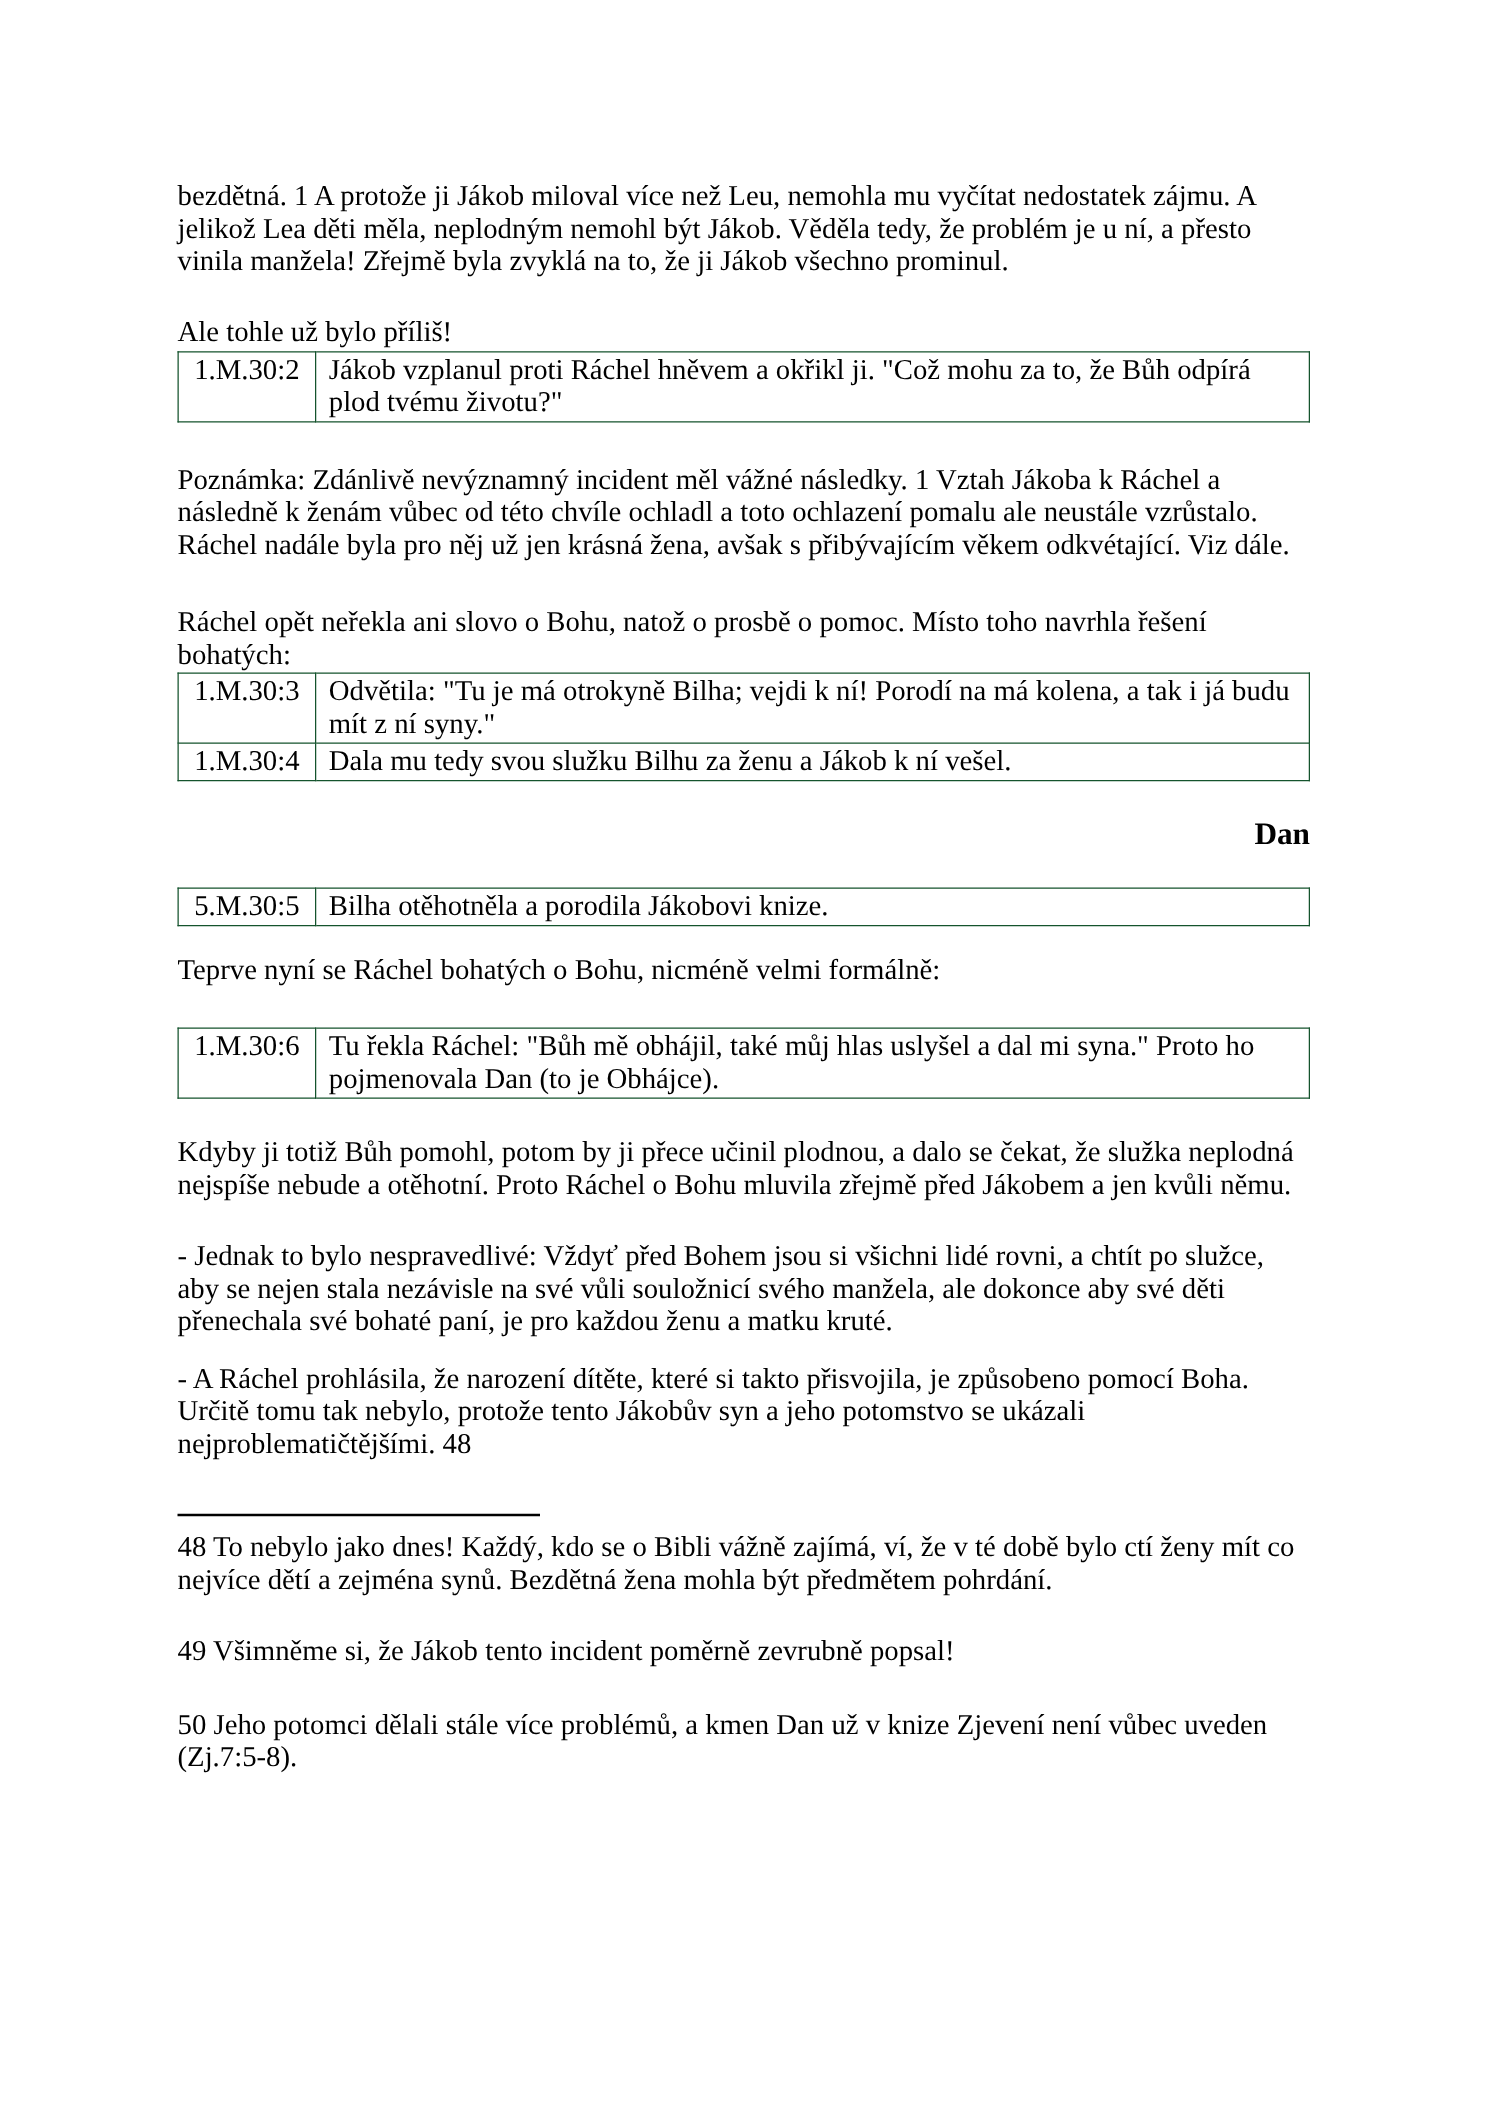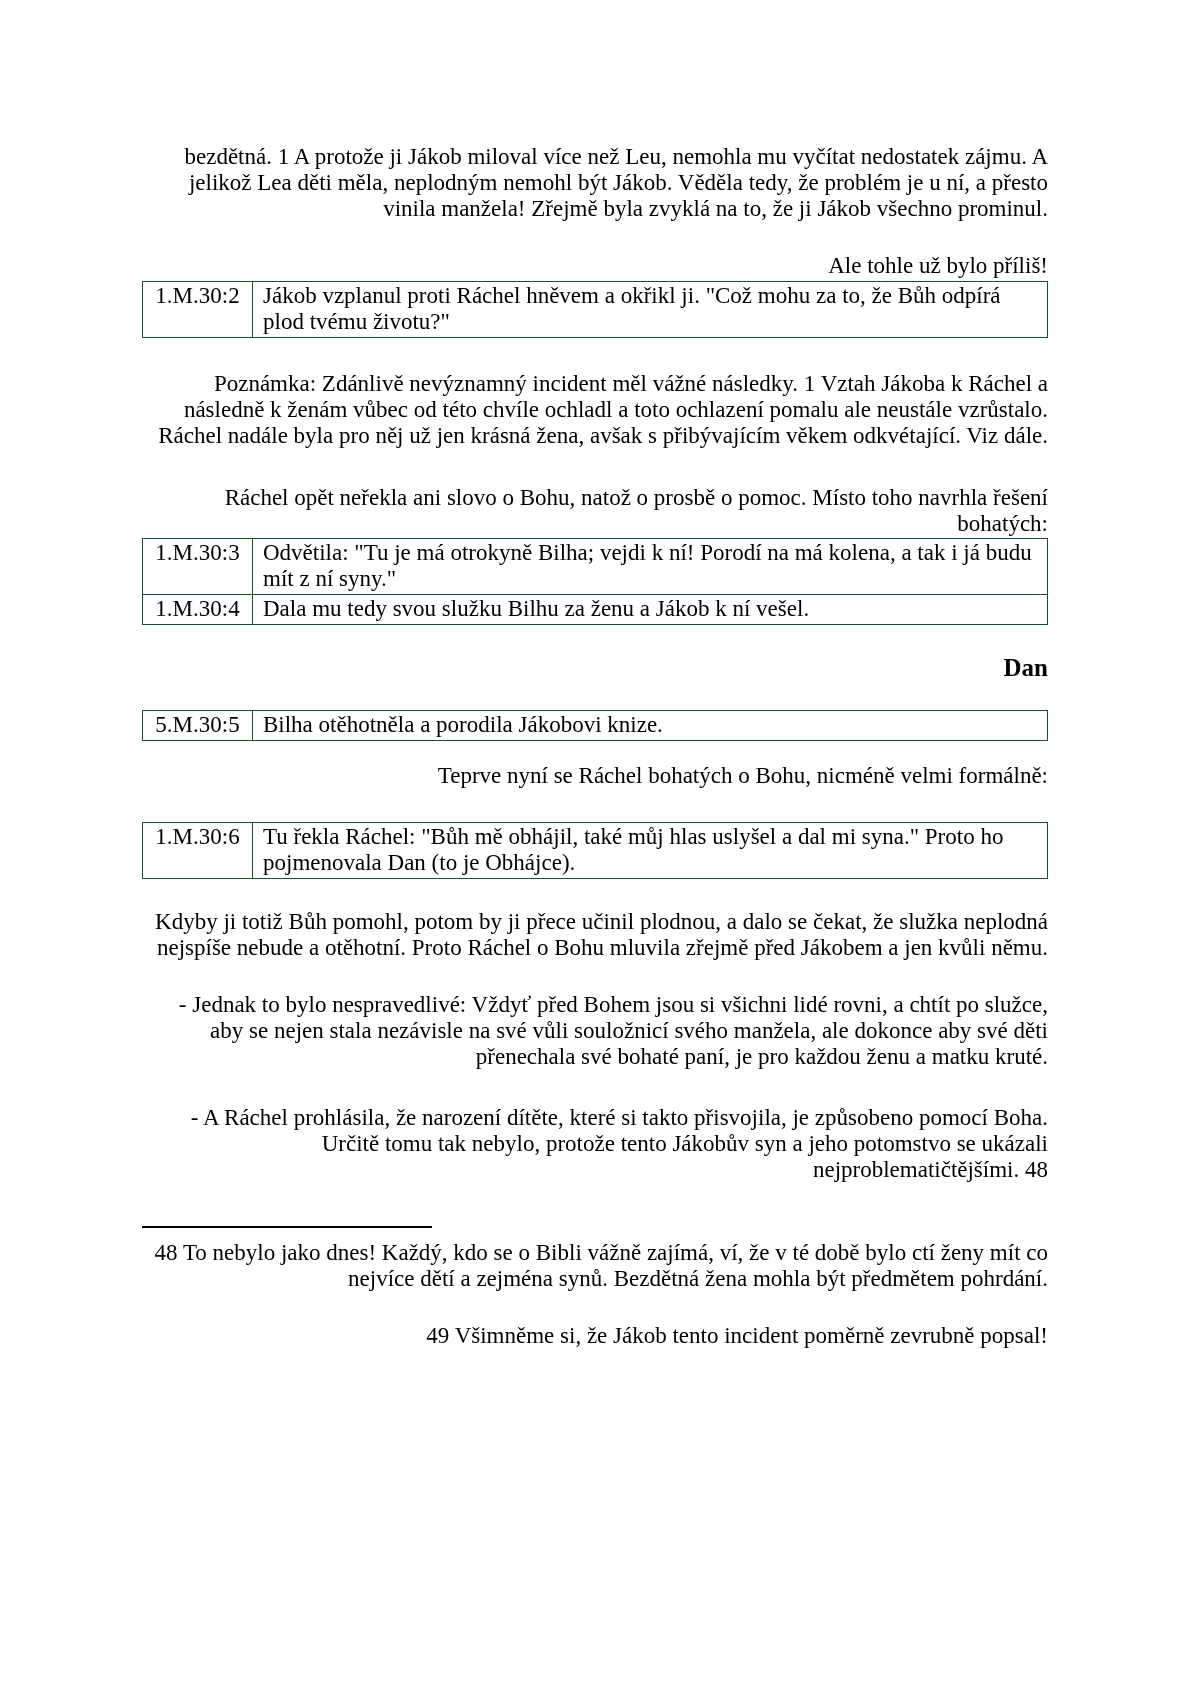--- a/index.html
+++ b/index.html
@@ -20,32 +20,32 @@
   }
   .content {
     position: absolute;
     left: 142px;
     top: 0;
     width: 906px;
   }
   .para {
     margin: 0;
     padding: 0;
-    text-align: right;
+    text-align: left;
     white-space: normal;
   }
   .p-intro        { margin-top: 144px; }
   .p-ale          { margin-top: 31px; }
   .p-poznamka     { margin-top: 33px; }
   .p-rachel-opet  { margin-top: 36px; }
   .p-teprve       { margin-top: 22px; }
   .p-kdyby        { margin-top: 30px; }
   .p-bohu         { margin-top: 32px; }
   .p-jednak       { margin-top: 31px; }
-  .p-a-rachel     { margin-top: 35px; font-family: Liberation Serif, serif; }
+  .p-a-rachel     { margin-top: 20px; font-family: Liberation Serif, serif; }
 
   .heading-dan {
     margin: 30px 0 0 0;
     font-size: 25px;
     font-weight: bold;
     line-height: 26px;
     text-align: right;
   }
 
   table.verse-table {
@@ -146,15 +146,16 @@
     <p class="para p-jednak">- Jednak to bylo nespravedlivé: Vždyť před Bohem jsou si všichni lidé rovni, a chtít po služce, aby se nejen stala nezávisle na své vůli souložnicí svého manžela, ale dokonce aby své děti přenechala své bohaté paní, je pro každou ženu a matku kruté.</p>
 
     <p class="para p-a-rachel">- A Ráchel prohlásila, že narození dítěte, které si takto přisvojila, je způsobeno pomocí Boha. Určitě tomu tak nebylo, protože tento Jákobův syn a jeho potomstvo se ukázali nejproblematičtějšími. 48</p>
 
     <div class="footnote-separator"></div>
 
     <p class="para fn-1">48 To nebylo jako dnes! Každý, kdo se o Bibli vážně zajímá, ví, že v té době bylo ctí ženy mít co nejvíce dětí a zejména synů. Bezdětná žena mohla být předmětem pohrdání.</p>
 
     <p class="para fn-2">49 Všimněme si, že Jákob tento incident poměrně zevrubně popsal!</p>
 
+    <p class="para fn-3">50 Jeho potomci dělali stále více problémů, a kmen Dan už v knize Zjevení není vůbec uveden (Zj.7:5-8).</p>
 
   </div>
 </div>
 
 </body></html>

